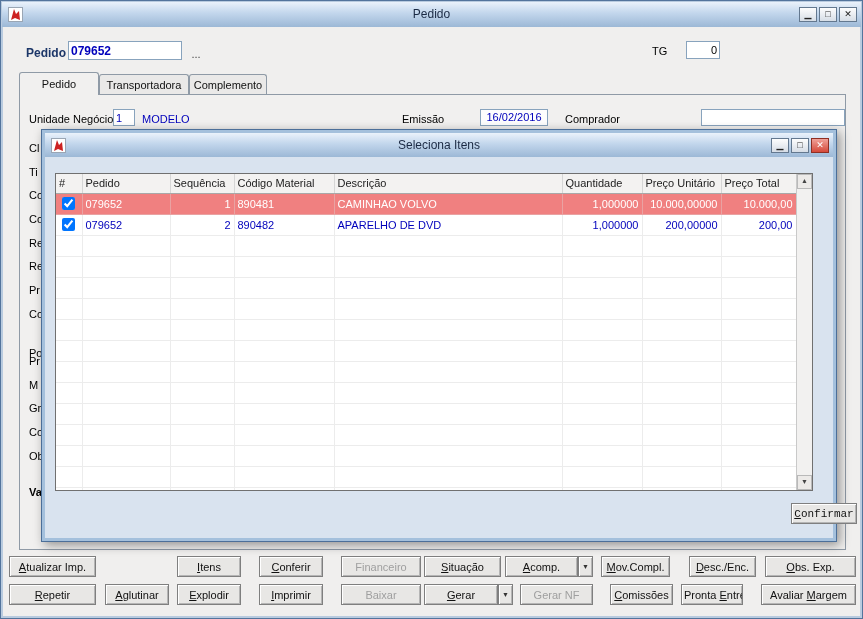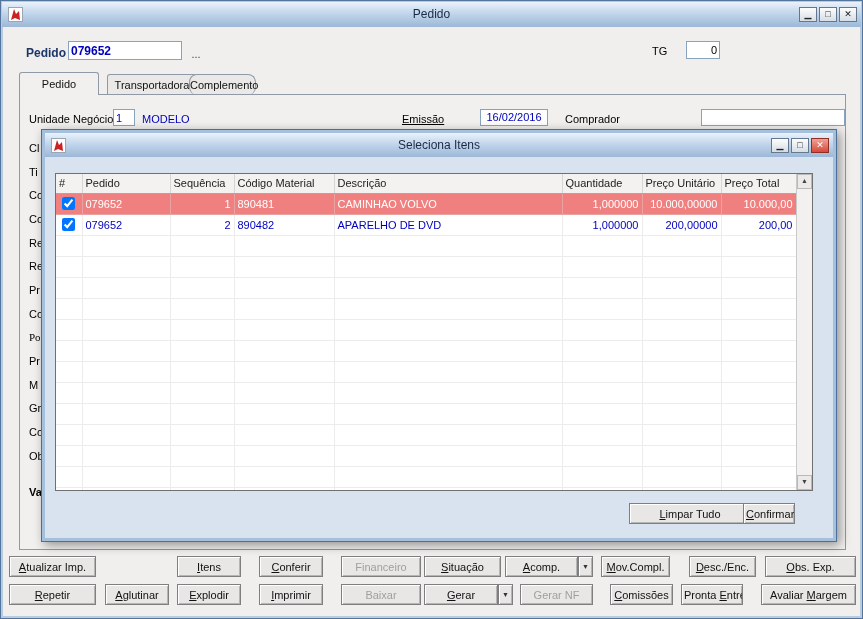--- a/index.html
+++ b/index.html
@@ -35,31 +35,31 @@
     background:none; border:none; font-size:11px; color:#444; line-height:6px; cursor:pointer; }
   #tg-label { left:651px; top:44px; }
   #tg-input { left:685px; top:40px; width:34px; height:18px; text-align:right; color:#000; }
 
   
   .tab { position:absolute; top:73px; height:21px; background:#eaE9e8; background:#eae9e8;
     border:1px solid #8f9aa6; border-bottom:none; border-radius:3px 3px 0 0;
     font-size:11px; text-align:center; line-height:20px; color:#111; z-index:2; cursor:pointer; }
   .tab.active { top:71px; height:23px; background:#f1f0ef; line-height:22px; z-index:4; }
   #tab-0 { left:18px; width:80px; }
-  #tab-1 { left:98px; width:90px;margin-left:8px; }
-  #tab-2 { left:188px; width:67px;border-radius:8px; }
+  #tab-1 { left:98px; width:90px; }
+  #tab-2 { left:188px; width:78px; }
 
   
   .tab-page { position:absolute; left:18px; top:93px; width:827px; height:456px;
     background:#f1f0ef; border:1px solid #8f9aa6; z-index:3; }
   .page-lbl { position:absolute; font-size:11px; color:#000; white-space:nowrap; }
   #un-label { left:9px; top:18px; }
   #un-input { left:93px; top:14px; width:22px; height:17px; color:var(--blue); }
   #modelo-text { left:122px; top:18px; color:var(--blue); }
-  #emissao-label { left:382px; top:18px;text-decoration:underline; }
+  #emissao-label { left:382px; top:18px; }
   #emissao-box { position:absolute; left:460px; top:14px; width:68px; height:17px;
     border:1px solid #88a3bd; background:#fdfdfd; color:var(--blue); font-size:11px;
     text-align:center; line-height:15px; }
   #comprador-label { left:545px; top:18px; }
   #comprador-input { left:681px; top:14px; width:144px; height:17px; }
   .frag { position:absolute; left:9px; font-size:11px; color:#000; white-space:nowrap; }
   #va-frag { position:absolute; left:9px; top:391px; font-size:11px; font-weight:bold; }
 
   
   .btn { position:absolute; height:21px; background:#e8e7e5; border:1px solid #7f7f7f;
@@ -93,21 +93,21 @@
 
   .vscroll { position:absolute; right:0; top:0; width:16px; height:316px;
     background:#f2f1f0; border-left:1px solid #c9c9c9; }
   .sb-btn { position:absolute; left:0; width:15px; height:15px; background:#eceae8;
     border:1px solid #b9b9b9; font-size:7px; text-align:center; line-height:12px;
     color:#444; cursor:pointer; }
   .sb-btn.up { top:0; } .sb-btn.down { bottom:0; }
 
   #btn-sel-todos  { left:451px; top:346px; width:126px; }
   #btn-limpar     { left:584px; top:346px; width:122px; }
-  #btn-confirmar  { left:698px; top:346px; width:52px;  }
+  #btn-confirmar  { left:746px; top:346px; width:66px;font-family:Liberation Mono, monospace;  }
 
   u { text-decoration:underline; }
 </style>
 </head>
 <body>
 
 <div class="window-root">
 
   <div class="titlebar" id="main-titlebar">
     <svg class="tb-icon" viewBox="0 0 15 15">
@@ -142,21 +142,21 @@
     <input class="input" id="comprador-input" value="" style="">
     <div id="va-frag">Va</div>
   <div class="frag" style="top: 47px;">Cl</div>
       <div class="frag" style="top: 71px;">Ti</div>
       <div class="frag" style="top: 94px;">Co</div>
       <div class="frag" style="top: 118px;">Co</div>
       <div class="frag" style="top: 142px;">Re</div>
       <div class="frag" style="top: 165px;">Re</div>
       <div class="frag" style="top: 189px;">Pr</div>
       <div class="frag" style="top: 213px;">Co</div>
-      <div class="frag" style="top: 236px; font-family: Liberation Serif, serif;">Po</div>
+      <div class="frag" style="top: 252px;">Po</div>
       <div class="frag" style="top: 260px;">Pr</div>
       <div class="frag" style="top: 284px;">M</div>
       <div class="frag" style="top: 307px;">Gr</div>
       <div class="frag" style="top: 331px;">Co</div>
       <div class="frag" style="top: 355px;">Ob</div>
     </div>
 
   <button class="btn" style="left:8px;top:555px;width:87px"><u>A</u>tualizar Imp.</button>
   <button class="btn" style="left:176px;top:555px;width:64px"><u>I</u>tens</button>
   <button class="btn" style="left:258px;top:555px;width:64px"><u>C</u>onferir</button>
@@ -371,18 +371,17 @@
                 <td></td>
               </tr>
             </tbody>
         </table>
         <div class="vscroll">
           <div class="sb-btn up">▲</div>
           <div class="sb-btn down">▼</div>
         </div>
       </div>
 
-      <button class="btn" id="btn-limpar"><u>L</u>impar Tudo</button>
       <button class="btn" id="btn-confirmar"><u>C</u>onfirmar</button>
     </div>
   </div>
 
 </div>
 
 </body></html>

